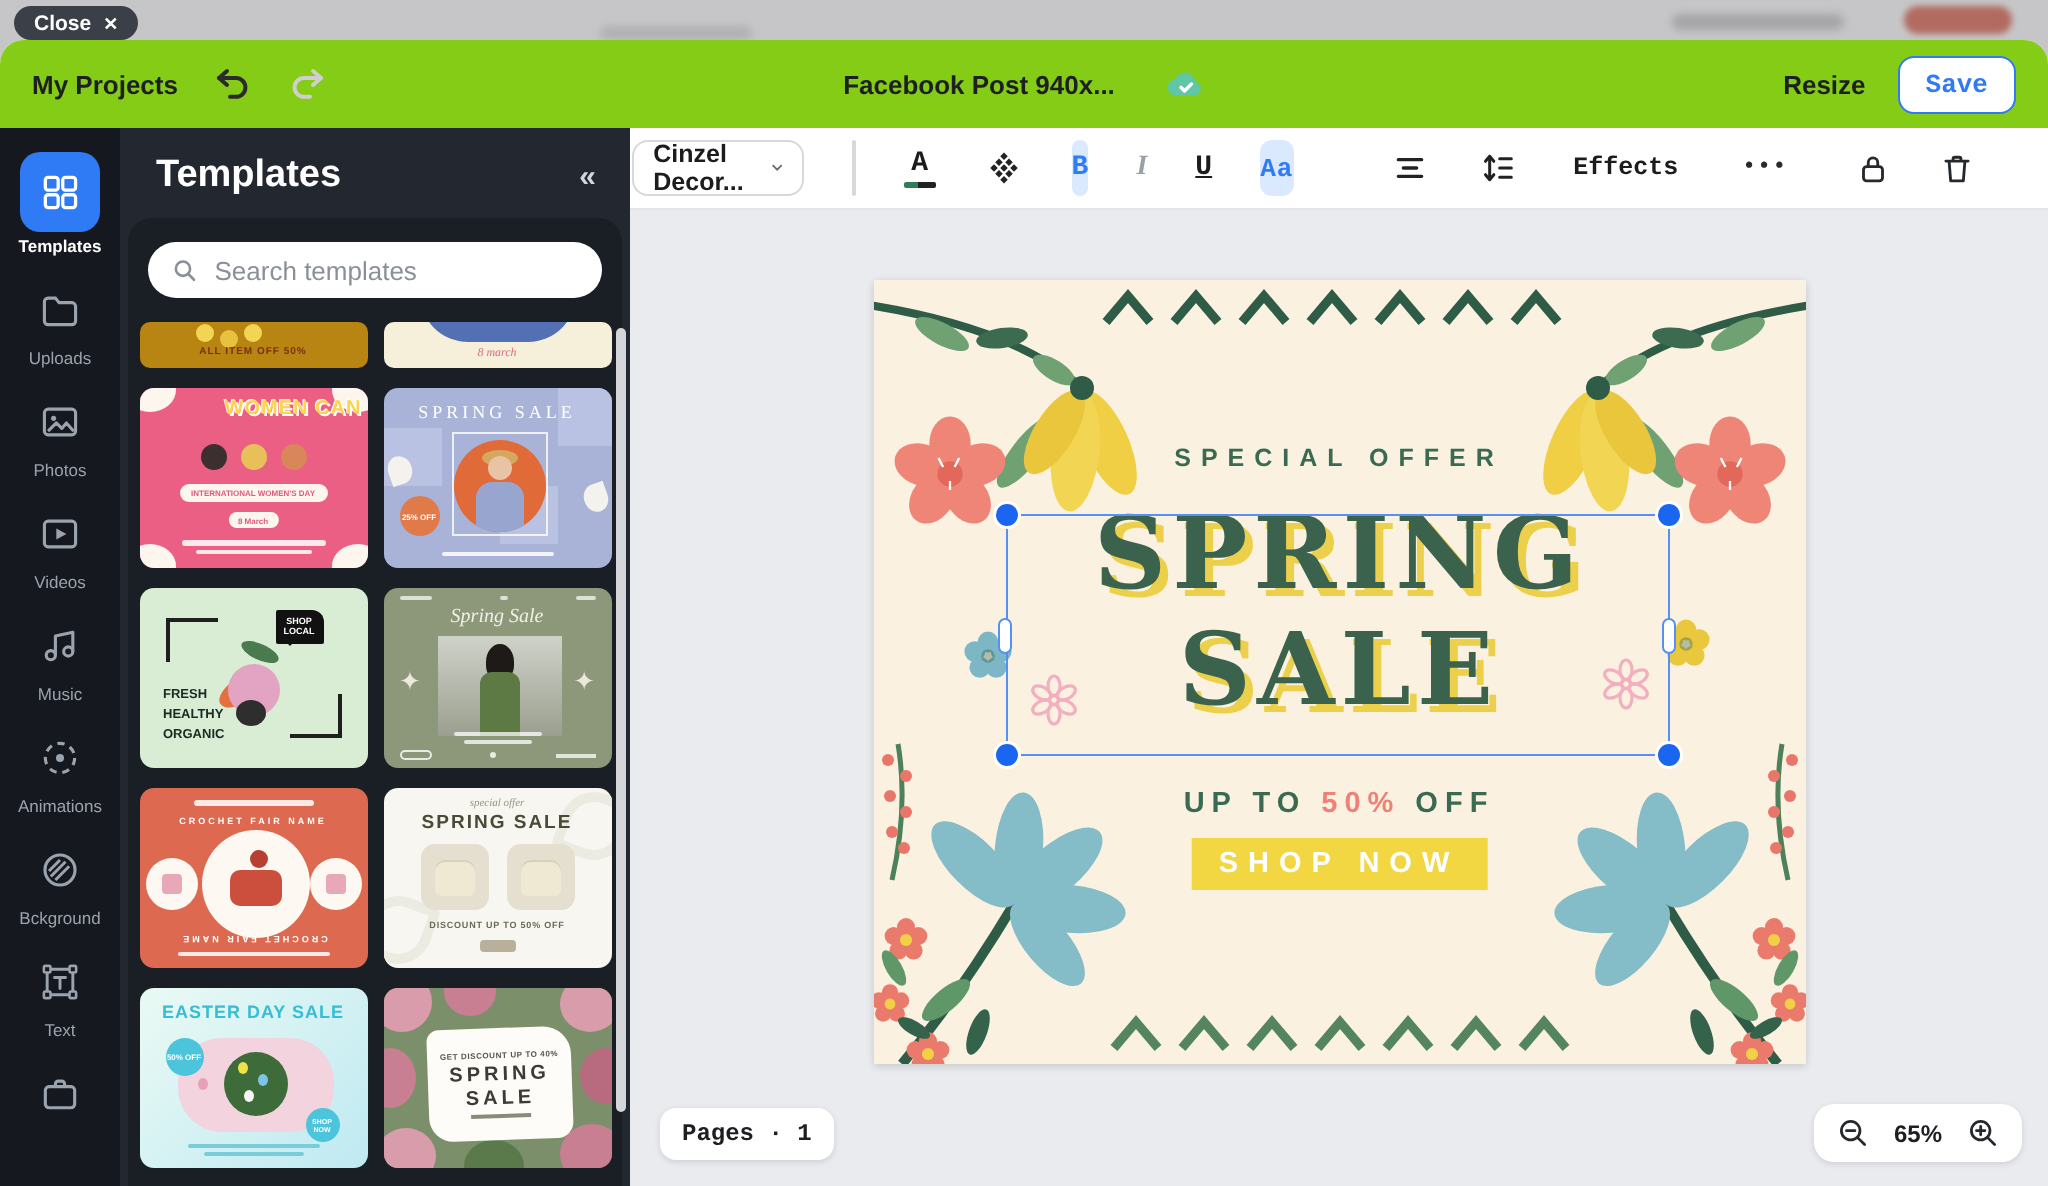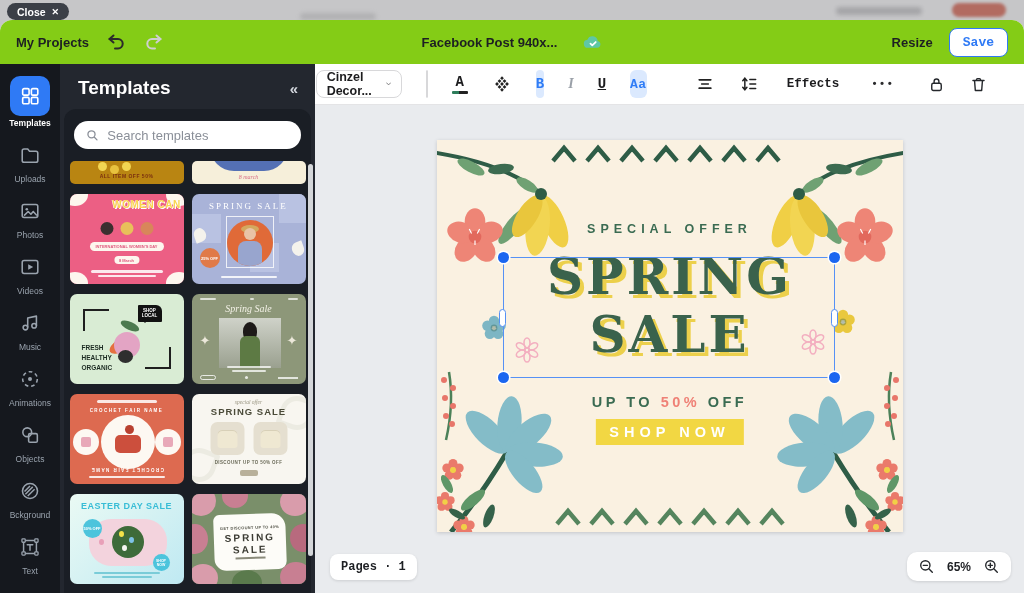--- a/index.html
+++ b/index.html
@@ -339,29 +339,20 @@
         <span class="rail-label">Music</span>
       </div>
       <div class="rail-item">
         <span class="tile">
             <svg width="22" height="22" viewBox="0 0 24 24">
           <circle cx="12" cy="12" r="8" fill="none" stroke="#9aa3ae" stroke-width="1.7" stroke-dasharray="4 3.2"></circle>
           <circle cx="12" cy="12" r="2.2" fill="#9aa3ae"></circle>
         </svg>
           </span>
         <span class="rail-label">Animations</span>
-      </div>
-      <div class="rail-item">
-        <span class="tile">
-            <svg width="22" height="22" viewBox="0 0 24 24">
-          <circle cx="9" cy="9" r="4.8" fill="none" stroke="#9aa3ae" stroke-width="1.7"></circle>
-          <rect x="10.5" y="10.5" width="9.5" height="9.5" rx="1.5" fill="none" stroke="#9aa3ae" stroke-width="1.7"></rect>
-        </svg>
-          </span>
-        <span class="rail-label">Objects</span>
       </div>
       <div class="rail-item">
         <span class="tile">
             <svg width="22" height="22" viewBox="0 0 24 24">
           <circle cx="12" cy="12" r="8.2" fill="none" stroke="#9aa3ae" stroke-width="1.7"></circle>
           <path d="M7 15.5 l8 -8 M9.5 17.5 l7.5 -7.5 M6 12.5 l6 -6" stroke="#9aa3ae" stroke-width="1.6"></path>
         </svg>
           </span>
         <span class="rail-label">Bckground</span>
       </div>

